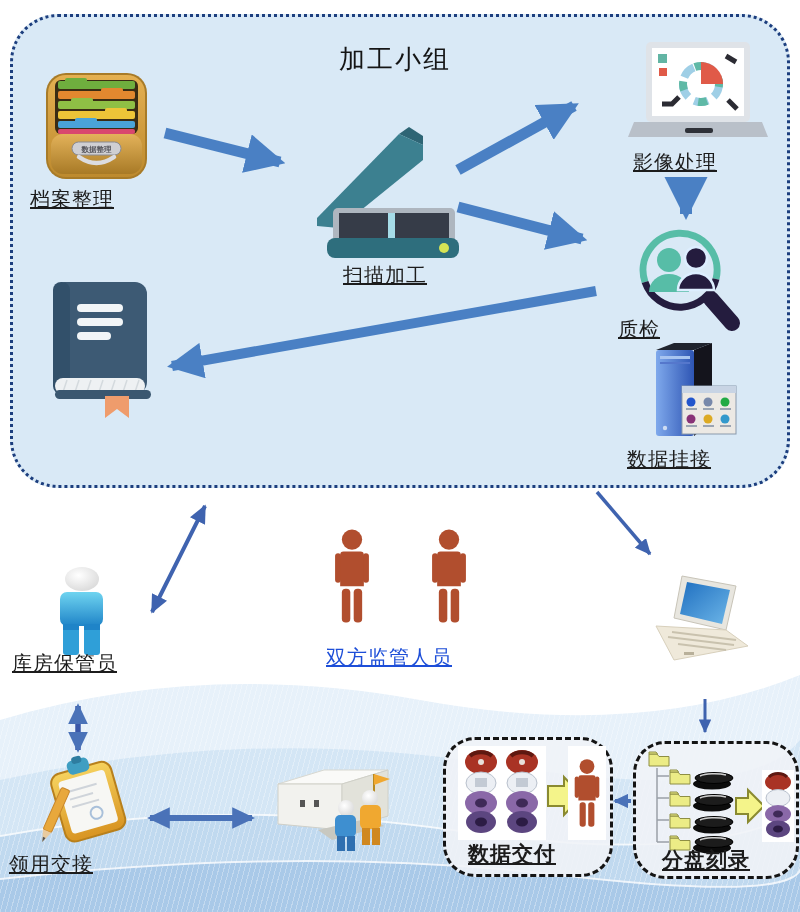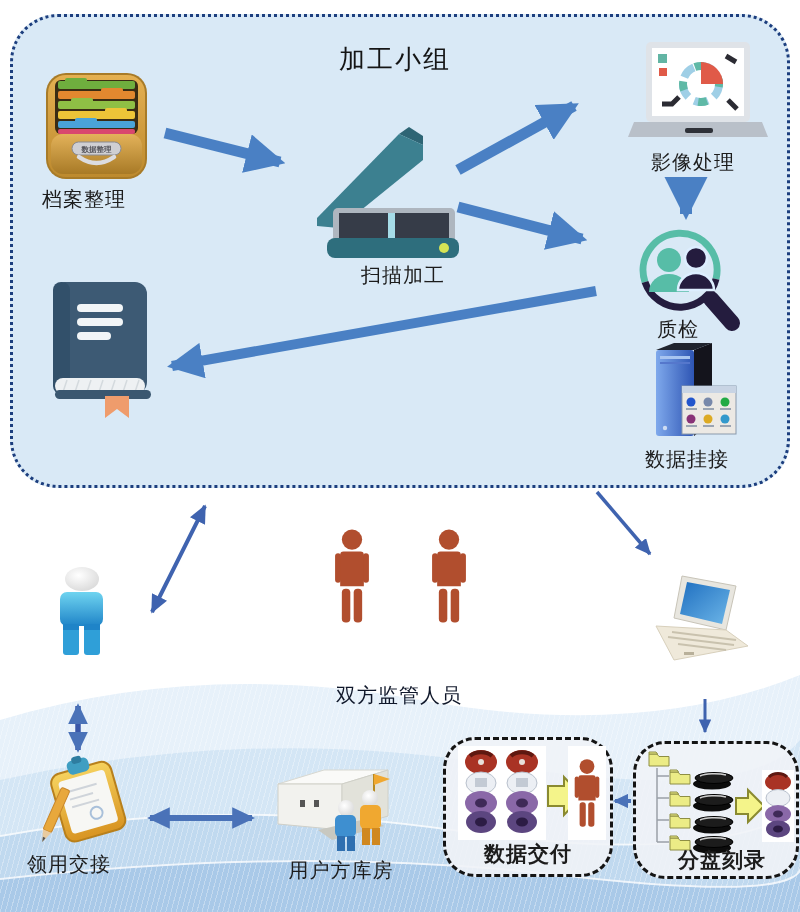--- a/index.html
+++ b/index.html
@@ -1,21 +1,21 @@
 <!DOCTYPE html>
 <html><head>
 <meta charset="utf-8">
 <style>
   html,body{margin:0;padding:0;background:#fff;}
   #stage{position:relative;width:800px;height:912px;overflow:hidden;background:#fff;
          font-family:"Liberation Sans","DejaVu Sans",sans-serif;}
   .abs{position:absolute;}
-  .lbl{position:absolute;font-size:20px;color:#1c1c1c;text-align:center;white-space:nowrap;
-       font-weight:500;letter-spacing:1px;z-index:6;}
-  .lbl.red{color:#0f172a;margin-top:38px;}
+  .lbl{position:absolute;font-size:20px;color:#1c1c1c;white-space:nowrap;
+       font-weight:500;letter-spacing:1px;z-index:6;text-decoration:underline;}
+  .lbl.red{color:#1d4ed8;}
   .lbl.bold{font-weight:700;font-size:21px;}
   #procbox{position:absolute;left:10px;top:14px;width:774px;height:468px;
            background:#d9e9f6;border:3px dotted #1c3e7e;border-radius:48px;z-index:1;}
   #title{position:absolute;left:320px;top:42px;width:150px;text-align:center;
          font-size:26px;color:#151515;font-weight:500;letter-spacing:2px;z-index:6;}
   .dashbox{position:absolute;border:3px dashed #141414;border-radius:32px;
            background:rgba(240,242,247,0.88);z-index:3;}
   #deliverybox{left:443px;top:737px;width:164px;height:134px;}
   #burnbox{left:633px;top:741px;width:160px;height:132px;}
   .icon{position:absolute;z-index:5;}
@@ -125,21 +125,21 @@
         <rect x="60" y="36" width="22" height="5" rx="2" fill="#edc438"></rect>
       <rect x="13" y="49" width="77" height="7" rx="2" fill="#4aa3d8"></rect>
         <rect x="30" y="46" width="22" height="5" rx="2" fill="#4aa3d8"></rect>
       <rect x="13" y="57" width="77" height="5" rx="2" fill="#d9486e"></rect>
       <rect x="6" y="62" width="91" height="40" rx="12" fill="url(#cabD)"></rect>
       <rect x="27" y="70" width="49" height="13" rx="6.5" fill="#cfcfd3" stroke="#8a8a90"></rect>
       <text x="51.5" y="79.5" font-size="7.5" fill="#55555c" text-anchor="middle" font-weight="bold">数据整理</text>
       <path d="M34,85 q17.5,12 35,0" stroke="#dcdce0" stroke-width="4.5" fill="none" stroke-linecap="round"></path>
     </svg>
   </div>
-  <div class="lbl" style="left:24px;top:186px;width:120px">档案整理</div>
+  <div class="lbl" style="left:30px;top:186px;width:120px">档案整理</div>
 
   <div class="icon" style="left:303px;top:98px;width:160px;height:160px">
     <svg viewBox="0 0 160 160" width="160" height="160">
       <polygon points="96,36 106,29 120,38 120,47" fill="#2e6575"></polygon>
       <polygon points="14,120 96,36 120,47 120,62 36,130 14,128" fill="#3c8090"></polygon>
       <rect x="30" y="110" width="122" height="36" rx="5" fill="#aeb6bf"></rect>
       <rect x="36" y="115" width="49" height="26" fill="#363c48"></rect>
       <rect x="85" y="115" width="7" height="26" fill="#a6dce8"></rect>
       <rect x="92" y="115" width="54" height="26" fill="#363c48"></rect>
       <rect x="24" y="140" width="132" height="20" rx="8" fill="#2e6e7d"></rect>
@@ -222,20 +222,21 @@
   <div class="icon" style="left:50px;top:566px;width:62px;height:92px">
     <svg viewBox="0 0 62 92" width="62" height="92">
       <ellipse cx="32" cy="13" rx="17" ry="12" fill="url(#hdG)"></ellipse>
       <rect x="10" y="26" width="43" height="34" rx="7" fill="url(#bodG)"></rect>
       <rect x="13" y="58" width="16" height="31" rx="3" fill="#2f9fd8"></rect>
       <rect x="34" y="58" width="16" height="31" rx="3" fill="#2f9fd8"></rect>
       <rect x="13" y="58" width="16" height="6" fill="#1f84c8"></rect>
       <rect x="34" y="58" width="16" height="6" fill="#1f84c8"></rect>
     </svg>
   </div>
+  <div class="lbl" style="left:12px;top:650px;width:140px">库房保管员</div>
 
   <div class="icon" style="left:330px;top:519px;width:44px;height:114px">
     <svg viewBox="0 0 52 112" width="44" height="114">
         <use href="#redman"></use>
       </svg>
   </div>
   <div class="icon" style="left:427px;top:519px;width:44px;height:114px">
     <svg viewBox="0 0 52 112" width="44" height="114">
         <use href="#redman"></use>
       </svg>
@@ -286,21 +287,20 @@
       <circle cx="100" cy="40" r="8" fill="url(#hdG)"></circle>
       <rect x="90" y="47" width="21" height="24" rx="5" fill="#f0a830"></rect>
       <rect x="92" y="70" width="8" height="17" fill="#d08820"></rect>
       <rect x="102" y="70" width="8" height="17" fill="#d08820"></rect>
       <circle cx="76" cy="50" r="8" fill="url(#hdG)"></circle>
       <rect x="65" y="57" width="21" height="22" rx="5" fill="#3e8fd0"></rect>
       <rect x="67" y="78" width="8" height="15" fill="#2f6fb0"></rect>
       <rect x="77" y="78" width="8" height="15" fill="#2f6fb0"></rect>
     </svg>
   </div>
-  <div class="lbl" style="left:281px;top:857px;width:120px">用户方库房</div>
 
   <div class="dashbox" id="burnbox">
     <svg class="abs" style="left:0;top:0" viewBox="0 0 160 132" width="160" height="132">
       <use href="#foldersym" x="12" y="6" width="22" height="17"></use>
       <path d="M21,24 v74 M21,32 h12 M21,54 h12 M21,76 h12 M21,98 h12" stroke="#9aa0a8" fill="none" stroke-width="1.5"></path>
       <use href="#foldersym" x="33" y="24" width="22" height="17"></use>
       <use href="#foldersym" x="33" y="46" width="22" height="17"></use>
       <use href="#foldersym" x="33" y="68" width="22" height="17"></use>
       <use href="#foldersym" x="33" y="90" width="22" height="17"></use>
       <g>

